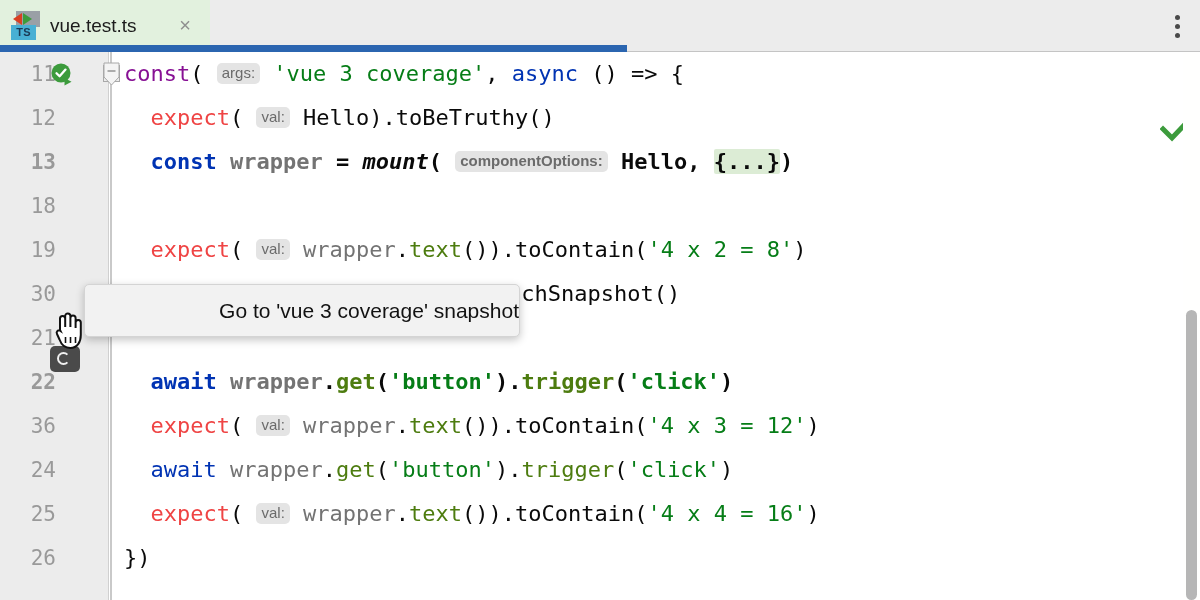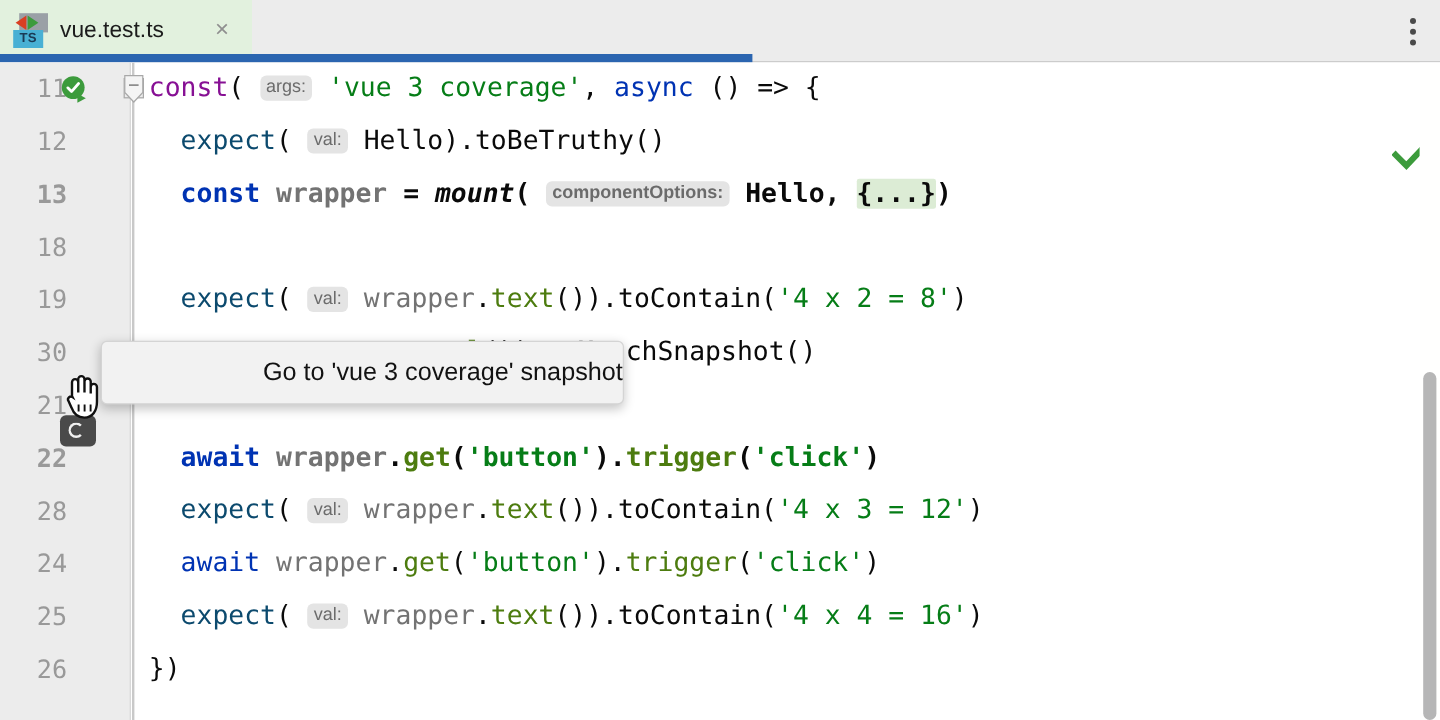--- a/index.html
+++ b/index.html
@@ -137,21 +137,21 @@
     white-space: pre;
     font-family: "DejaVu Sans Mono", monospace;
     font-size: 22px;
     color: #0a0a0a;
     letter-spacing: 0px;
   }
 
   
   .t-kw      { color: #0033b3; }
   .t-static  { color: #871094; }
-  .t-func    { color: #0c4a6e; }
+  .t-func    { color: #ef4444; }
   .t-ident   { color: #737373; }
   .t-prop    { color: #4d7c0f; }
   .t-str     { color: #067d17; }
   .t-plain   { color: #0a0a0a; }
   .t-italic  { font-style: italic; color: #0a0a0a; }
 
   .hint {
     display: inline-block;
     background: #e4e4e4;
     color: #6b6b6b;
@@ -308,21 +308,21 @@
         </div>
         <div class="row" style="top: 264px;">
           <div class="lineno">21</div>
           <div class="code"></div>
         </div>
         <div class="row" style="top: 308px; font-weight: bold;">
           <div class="lineno">22</div>
           <div class="code"><span class="t-plain">  </span><span class="t-kw">await</span><span class="t-plain"> </span><span class="t-ident">wrapper</span><span class="t-plain">.</span><span class="t-prop">get</span><span class="t-plain">(</span><span class="t-str">'button'</span><span class="t-plain">).</span><span class="t-prop">trigger</span><span class="t-plain">(</span><span class="t-str">'click'</span><span class="t-plain">)</span></div>
         </div>
         <div class="row" style="top: 352px;">
-          <div class="lineno">28</div>
+          <div class="lineno">36</div>
           <div class="code"><span class="t-plain">  </span><span class="t-func">expect</span><span class="t-plain">(</span><span class="t-plain"> </span><span class="hint">val:</span><span class="t-plain"> </span><span class="t-ident">wrapper</span><span class="t-plain">.</span><span class="t-prop">text</span><span class="t-plain">()).</span><span class="t-plain">toContain</span><span class="t-plain">(</span><span class="t-str">'4 x 3 = 12'</span><span class="t-plain">)</span></div>
         </div>
         <div class="row" style="top: 396px;">
           <div class="lineno">24</div>
           <div class="code"><span class="t-plain">  </span><span class="t-kw">await</span><span class="t-plain"> </span><span class="t-ident">wrapper</span><span class="t-plain">.</span><span class="t-prop">get</span><span class="t-plain">(</span><span class="t-str">'button'</span><span class="t-plain">).</span><span class="t-prop">trigger</span><span class="t-plain">(</span><span class="t-str">'click'</span><span class="t-plain">)</span></div>
         </div>
         <div class="row" style="top: 440px;">
           <div class="lineno">25</div>
           <div class="code"><span class="t-plain">  </span><span class="t-func">expect</span><span class="t-plain">(</span><span class="t-plain"> </span><span class="hint">val:</span><span class="t-plain"> </span><span class="t-ident">wrapper</span><span class="t-plain">.</span><span class="t-prop">text</span><span class="t-plain">()).</span><span class="t-plain">toContain</span><span class="t-plain">(</span><span class="t-str">'4 x 4 = 16'</span><span class="t-plain">)</span></div>
         </div>

